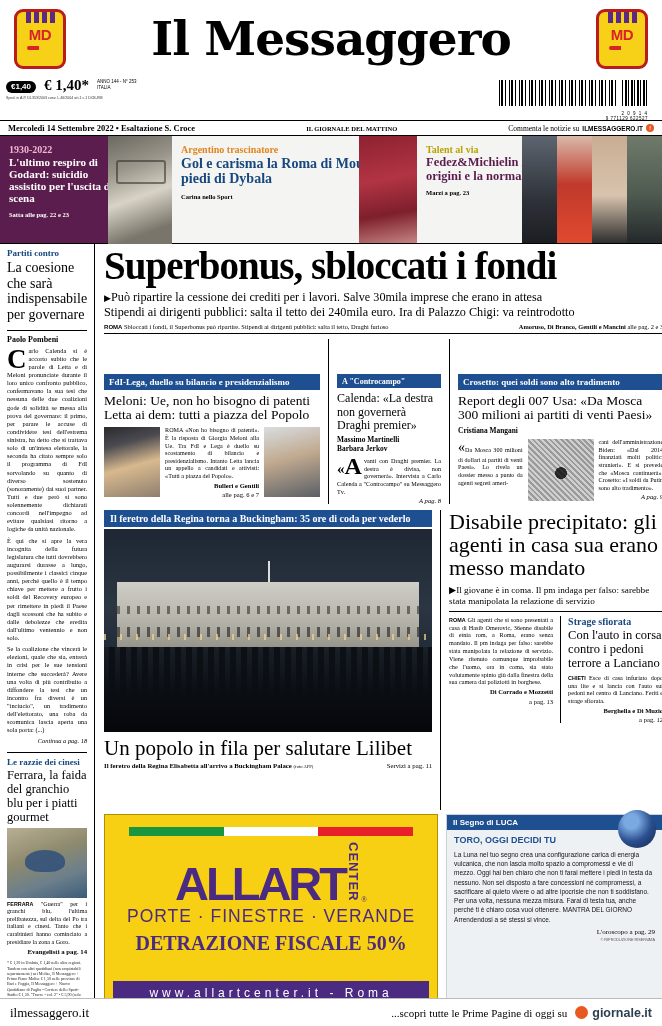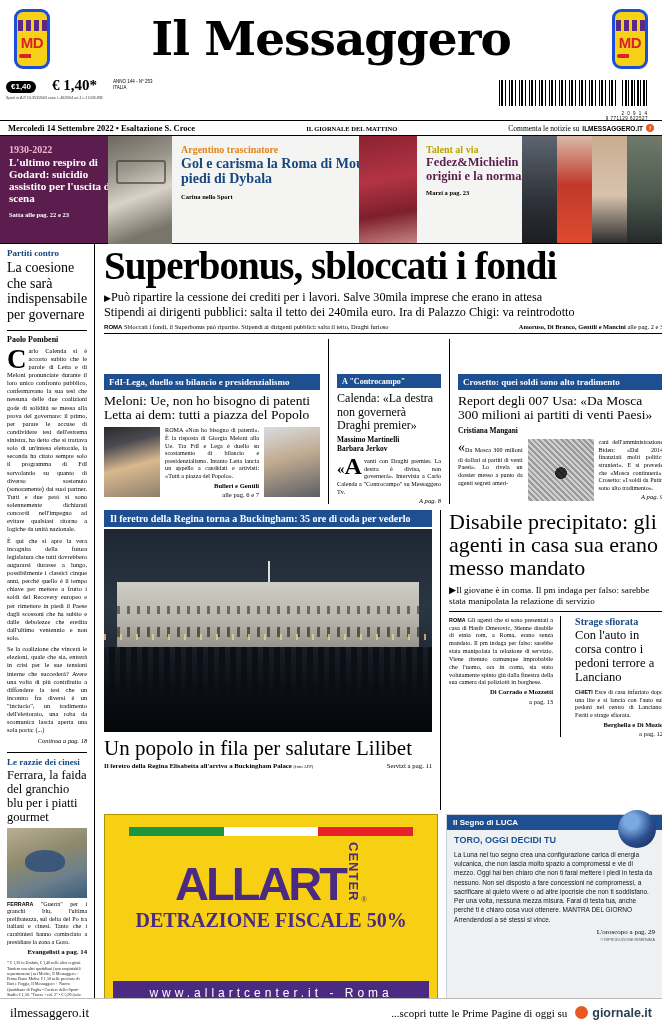--- a/index.html
+++ b/index.html
@@ -9,24 +9,24 @@
     font-family: "Liberation Serif", serif;
     color: #000;
     overflow: hidden;
     position: relative;
   }
   .page { width: 662px; height: 1026px; position: relative; background:#fff; }
 
   
   .masthead { height: 78px; position: relative; display:flex; align-items:center; }
   .md-logo {
-    width: 36px; height: 60px; background: #f7d117;
-    border: 3px solid #1d4ed8; border-radius: 9px;
+    width: 52px; height: 60px; background: #f7d117;
+    border: 3px solid #b91c1c; border-radius: 9px;
     position: relative; display:flex; flex-direction:column;
-    align-items:center; justify-content:center; flex:0 0 auto;
+    align-items:center; justify-content:flex-start; flex:0 0 auto;
   }
   .md-logo .bars { display:flex; gap:3px; margin-bottom:3px; }
   .md-logo .bars i { display:block; width:5px; height:11px; background:#5b2a86; }
   .md-logo .mdtxt { font-family:"Liberation Sans", sans-serif; font-weight:bold; font-size:15px; color:#d8232a; letter-spacing:-0.5px; }
   .md-logo .swoosh { width:26px; height:4px; margin-top:3px; background:linear-gradient(90deg,#d8232a 0 45%, #f7d117 45% 100%); border-radius:2px;}
   .md-left { margin-left: 14px; }
   .md-right { margin-right: 14px; margin-left:auto; }
   .nameplate {
     flex: 1; text-align:center;
     font-family:"DejaVu Serif", serif;
@@ -34,21 +34,21 @@
     font-size: 46px;
     letter-spacing: -1px;
     line-height: 1;
     transform: scaleX(1.02);
     font-style: normal;
   }
 
   
   .pricebar { position:relative; height: 42px; padding: 2px 14px 0 6px; }
   .price-left { position:absolute; left:6px; top:0px; }
-  .price-row { display:flex; align-items:flex-end; gap:16px; }
+  .price-row { display:flex; align-items:flex-end; gap:8px; }
   .badge-il { font-family:"Liberation Sans",sans-serif; font-size:8px; font-weight:bold; color:#fff; background:#000; border-radius:7px; padding:2px 5px; line-height:1;}
   .price-eur { font-family:"Liberation Serif",serif; font-weight:bold; font-size:15px; line-height:1; }
   .price-meta { font-family:"Liberation Sans",sans-serif; font-size:4.5px; line-height:1.35; padding-bottom:2px; }
   .price-small { font-family:"Liberation Sans",sans-serif; font-size:3.6px; margin-top:3px; color:#333; }
   .barcode { position:absolute; right:14px; top:2px; text-align:right;}
   .barcode .bars {
     height: 26px; width: 120px;
     background: repeating-linear-gradient(90deg,#000 0 1px, #fff 1px 2px, #000 2px 4px, #fff 4px 6px, #000 6px 7px, #fff 7px 10px);
     display:inline-block;
   }
@@ -200,21 +200,21 @@
   .buck-title { font-size:21px; font-weight:normal; line-height:1.05; margin-top:5px; font-family:"Liberation Serif",serif;}
   .buck-cap { display:flex; justify-content:space-between; align-items:baseline; margin-top:3px; font-size:6.8px; font-weight:bold;}
   .buck-cap .foto { font-weight:normal; font-size:4.6px; }
   .buck-cap .serv { font-weight:normal; }
 
   .dis-title { font-size:22px; line-height:1.06; font-family:"Liberation Serif",serif;}
   .dis-sub { font-size:9.2px; line-height:1.2; margin-top:5px; padding-bottom:4px; border-bottom:1px solid #000;}
   .dis-cols { display:flex; gap:7px; margin-top:4px;}
   .dis-c1 { width:104px; font-size:6.2px; line-height:1.26; text-align:justify;}
   .dis-c1 .loc { font-family:"Liberation Sans",sans-serif; font-weight:bold; font-size:5.4px;}
-  .dis-c2 { flex:1; border-left:1px solid #000; padding-left:14px;}
+  .dis-c2 { flex:1; border-left:1px solid #000; padding-left:7px;}
   .strage-k { color:#16477e; font-weight:bold; font-size:10px;}
   .strage-t { font-size:12.5px; line-height:1.12; margin-top:1px;}
   .strage-b { font-size:6.2px; line-height:1.26; text-align:justify; margin-top:4px;}
   .strage-b .loc{ font-family:"Liberation Sans",sans-serif; font-weight:bold; font-size:5.4px;}
   .aut { text-align:right; font-weight:bold; font-size:6.6px; margin-top:2px;}
 
   
   .bottom { display:flex; padding: 4px 8px 0 9px; gap:8px; }
   .ad { width:334px; background:#f7cf13; border:1px solid #b09000; position:relative; height:200px; padding:8px 10px 0 10px;}
   .ad .tric { height:9px; display:flex; margin:4px 14px 0 14px;}
@@ -483,20 +483,21 @@
           <div class="tric">
               <i class="tg"></i>
               <i class="tw"></i>
               <i class="tr"></i>
             </div>
           <div class="brand">
             <span class="brandtxt">ALLART</span>
             <span class="center-v">CENTER</span>
             <span class="reg">®</span>
           </div>
+          <div class="line2">PORTE · FINESTRE · VERANDE</div>
           <div class="line3">DETRAZIONE FISCALE 50%</div>
           <div class="urlbar">www.allartcenter.it - Roma</div>
         </div>
 
         <div class="horo">
           <div class="horo-head">
             <span>Il Segno di LUCA</span>
           </div>
           <div class="horo-body">
             <div class="horo-globe"></div>

